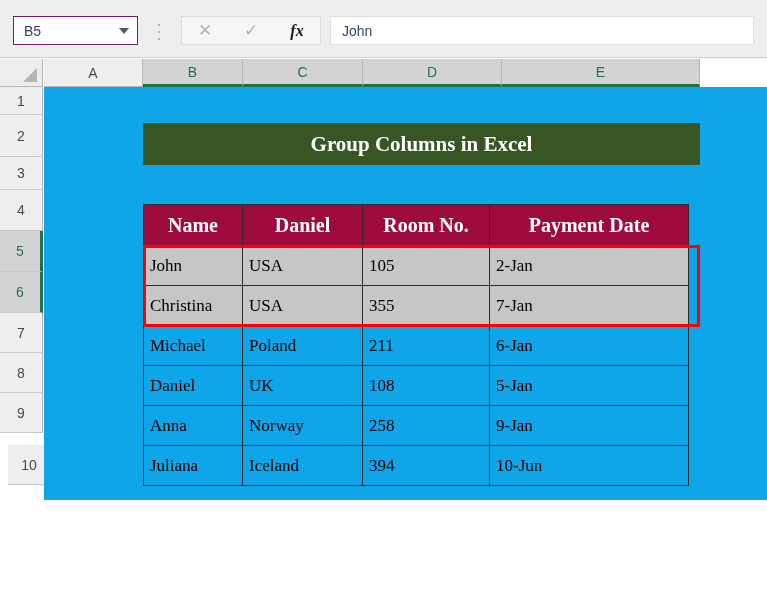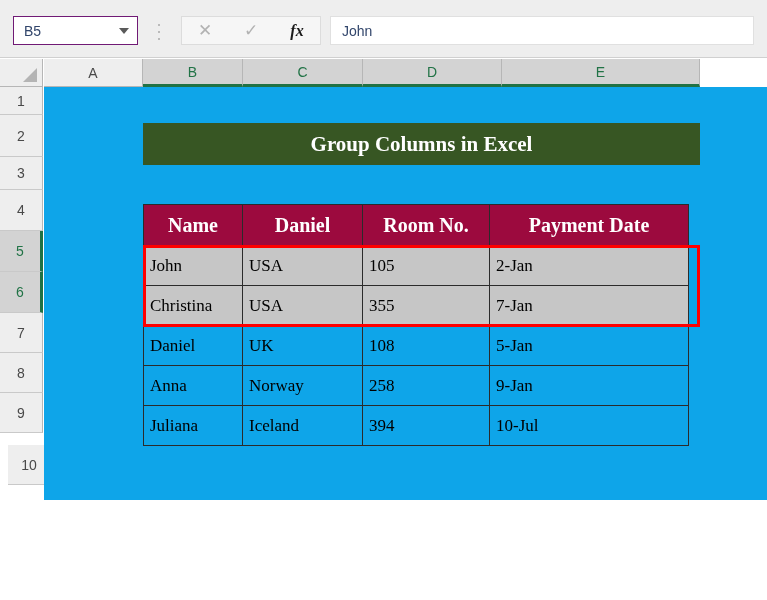--- a/index.html
+++ b/index.html
@@ -342,35 +342,41 @@
         <td class="num">105</td>
         <td class="num">2-Jan</td>
       </tr>
       <tr class="sel">
         <td class="txt">Christina</td>
         <td class="txt">USA</td>
         <td class="num">355</td>
         <td class="num">7-Jan</td>
       </tr>
       <tr>
+        <td class="txt">Michael</td>
+        <td class="txt">Poland</td>
+        <td class="num">211</td>
+        <td class="num">6-Jan</td>
+      </tr>
+      <tr>
         <td class="txt">Daniel</td>
         <td class="txt">UK</td>
         <td class="num">108</td>
         <td class="num">5-Jan</td>
       </tr>
       <tr>
         <td class="txt">Anna</td>
         <td class="txt">Norway</td>
         <td class="num">258</td>
         <td class="num">9-Jan</td>
       </tr>
       <tr>
         <td class="txt">Juliana</td>
         <td class="txt">Iceland</td>
         <td class="num">394</td>
-        <td class="num">10-Jul</td>
+        <td class="num">10-Jun</td>
       </tr>
     </tbody>
   </table>
 
   <div class="red-annotation"></div>
 
 </div>
 
 </body></html>

